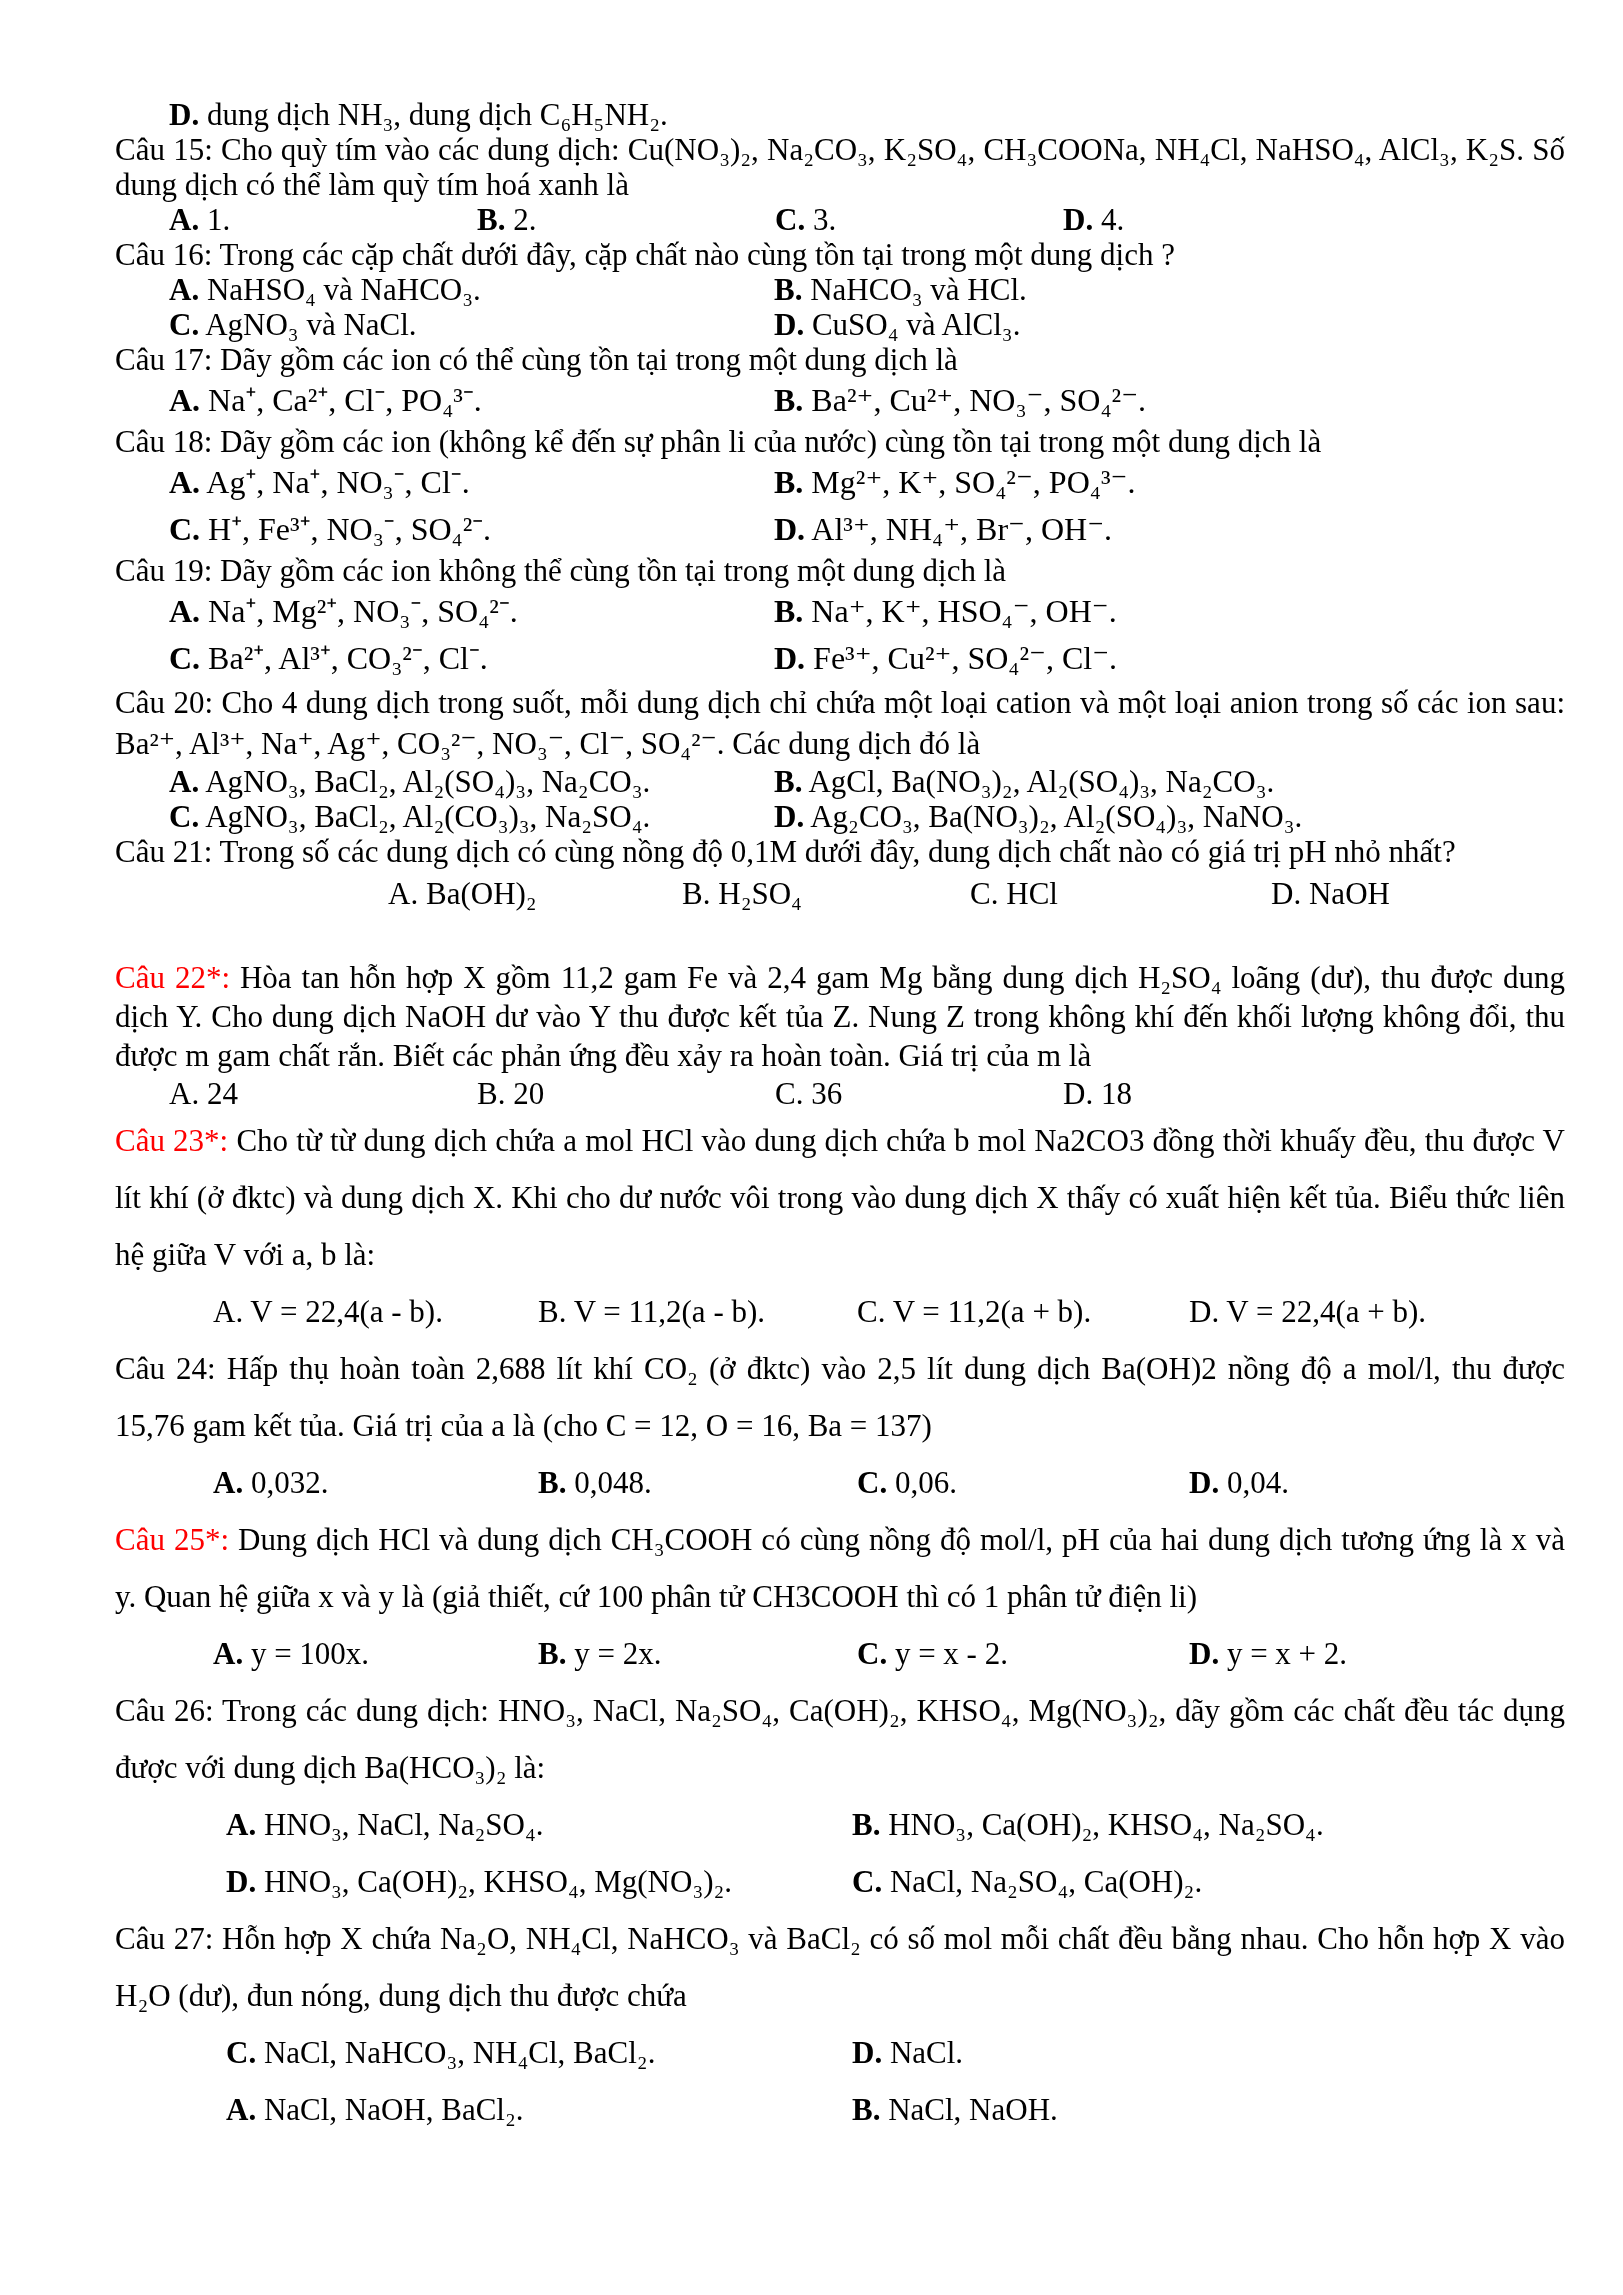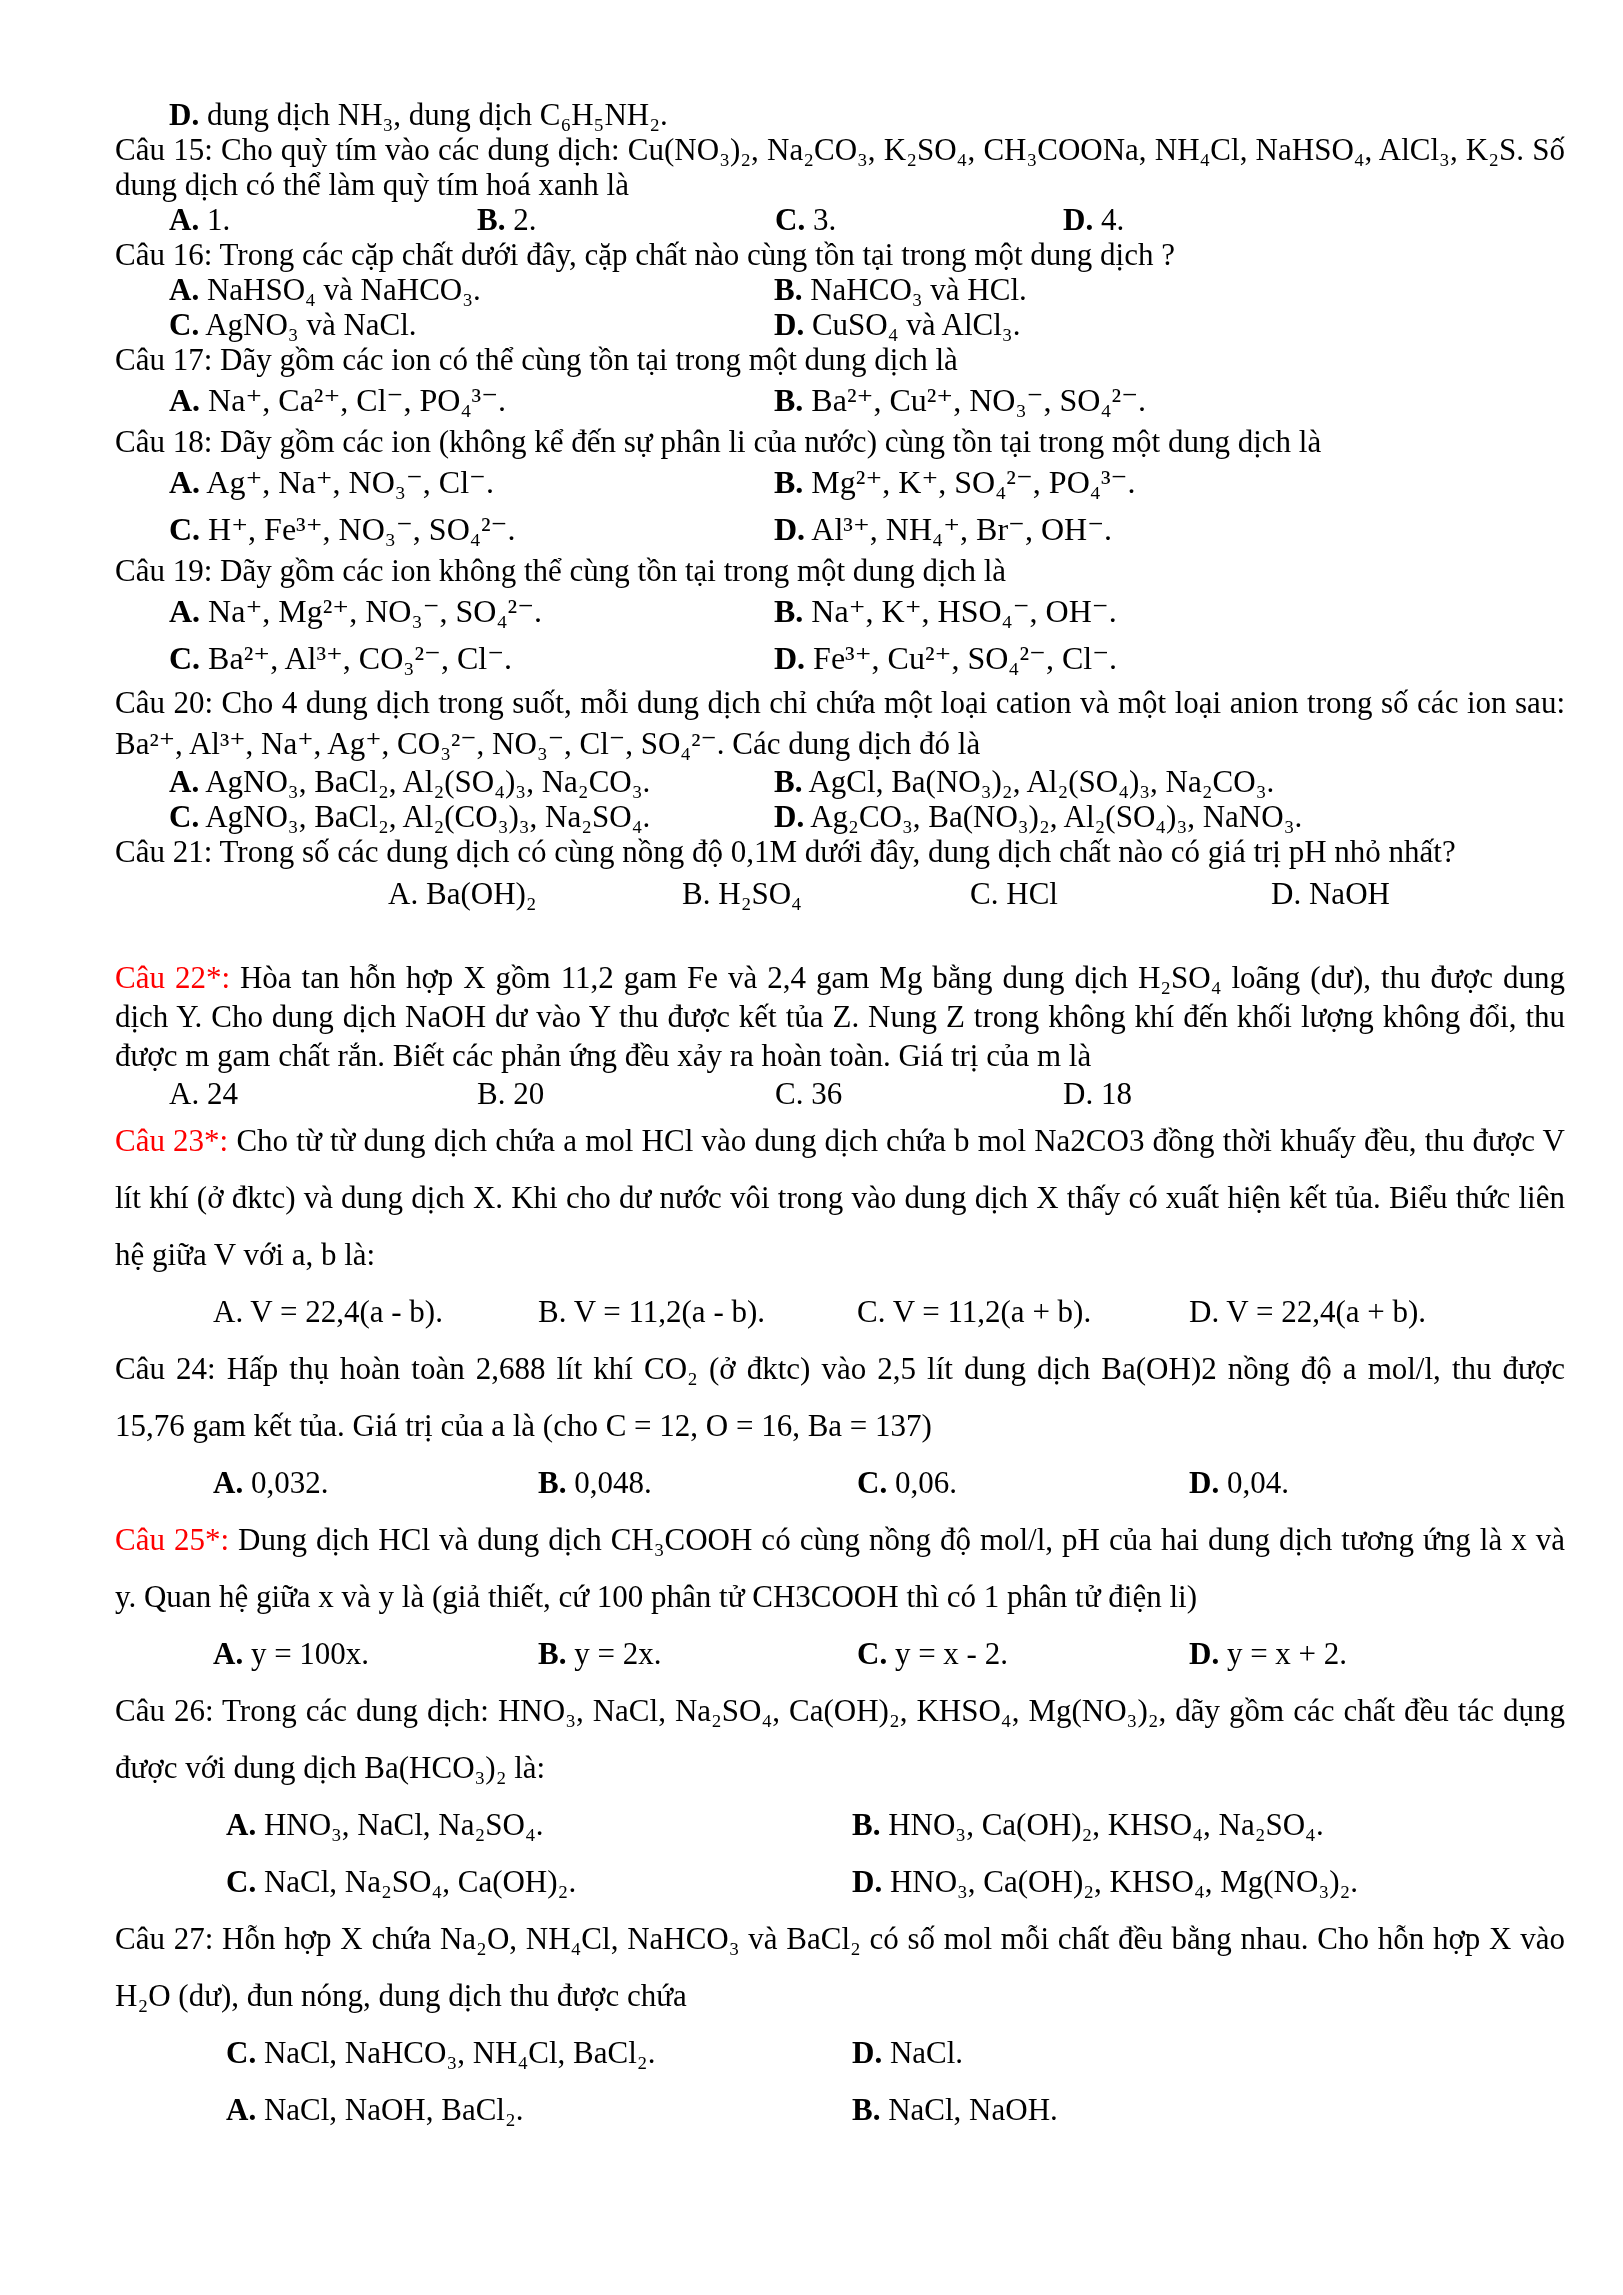--- a/index.html
+++ b/index.html
@@ -25,21 +25,21 @@
   .o4a .opt:nth-child(1){ width:308px; }
   .o4a .opt:nth-child(2){ width:298px; }
   .o4a .opt:nth-child(3){ width:288px; }
   .o4b { padding-left:98px; }
   .o4b .opt:nth-child(1){ width:294px; }
   .o4b .opt:nth-child(2){ width:288px; }
   .o4b .opt:nth-child(3){ width:301px; }
 
   
   .o2a { padding-left:54px; }
-  .o2a .opt:nth-child(1){ width:605px; }
+  .o2a .opt:nth-child(1){ width:605px;font-family:Liberation Serif, serif; }
   .o2b { padding-left:111px; }
   .o2b .opt:nth-child(1){ width:595px; }
 
   
   .ion .opts { line-height:47px; font-size:32px; }
   .q20 p.qt { line-height:41px; }
   .q21 .opts { line-height:50px;justify-content:center; }
   .q21 { margin-bottom:39px; }
   .q22 p.qt { line-height:39px; }
   .q22 .opts { line-height:37px; }
@@ -171,22 +171,22 @@
     </div>
   </section>
 
   <section class="q wide">
     <p class="qt"><b class="lbl">Câu 26:</b> <span>Trong các dung dịch: HNO₃, NaCl, Na₂SO₄, Ca(OH)₂, KHSO₄, Mg(NO₃)₂, dãy gồm các chất đều tác dụng được với dung dịch Ba(HCO₃)₂ là:</span></p>
     <div class="opts o2b">
       <span class="opt"><b>A.</b> <span>HNO₃, NaCl, Na₂SO₄.</span></span>
       <span class="opt"><b>B.</b> <span>HNO₃, Ca(OH)₂, KHSO₄, Na₂SO₄.</span></span>
     </div>
     <div class="opts o2b">
+      <span class="opt"><b>D.</b> <span>HNO₃, Ca(OH)₂, KHSO₄, Mg(NO₃)₂.</span></span>
       <span class="opt"><b>C.</b> <span>NaCl, Na₂SO₄, Ca(OH)₂.</span></span>
-      <span class="opt"><b>D.</b> <span>HNO₃, Ca(OH)₂, KHSO₄, Mg(NO₃)₂.</span></span>
     </div>
   </section>
 
   <section class="q wide">
     <p class="qt"><b class="lbl">Câu 27:</b> <span>Hỗn hợp X chứa Na₂O, NH₄Cl, NaHCO₃ và BaCl₂ có số mol mỗi chất đều bằng nhau. Cho hỗn hợp X vào H₂O (dư), đun nóng, dung dịch thu được chứa</span></p>
     <div class="opts o2b">
       <span class="opt"><b>C.</b> <span>NaCl, NaHCO₃, NH₄Cl, BaCl₂.</span></span>
       <span class="opt"><b>D.</b> <span>NaCl.</span></span>
     </div>
     <div class="opts o2b">

